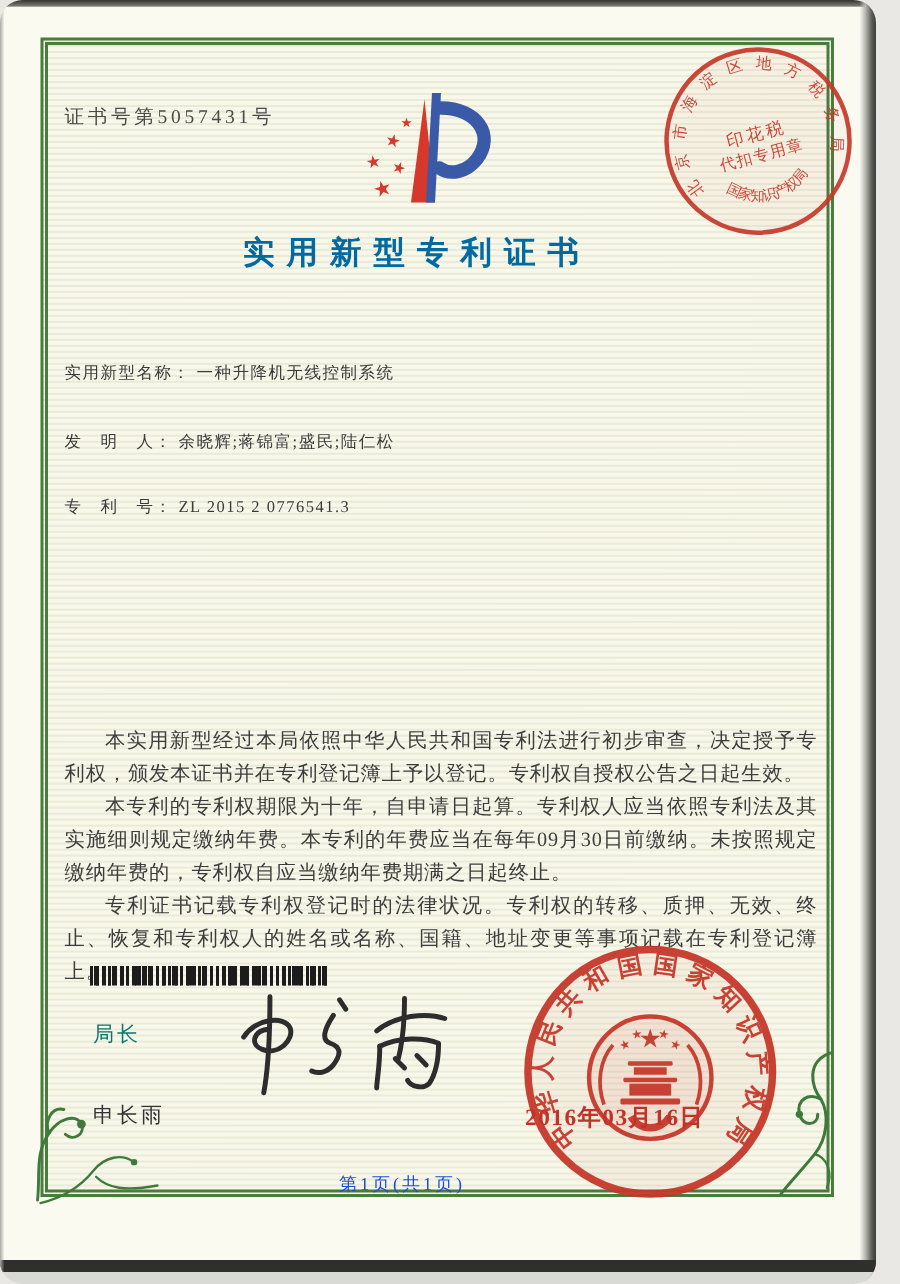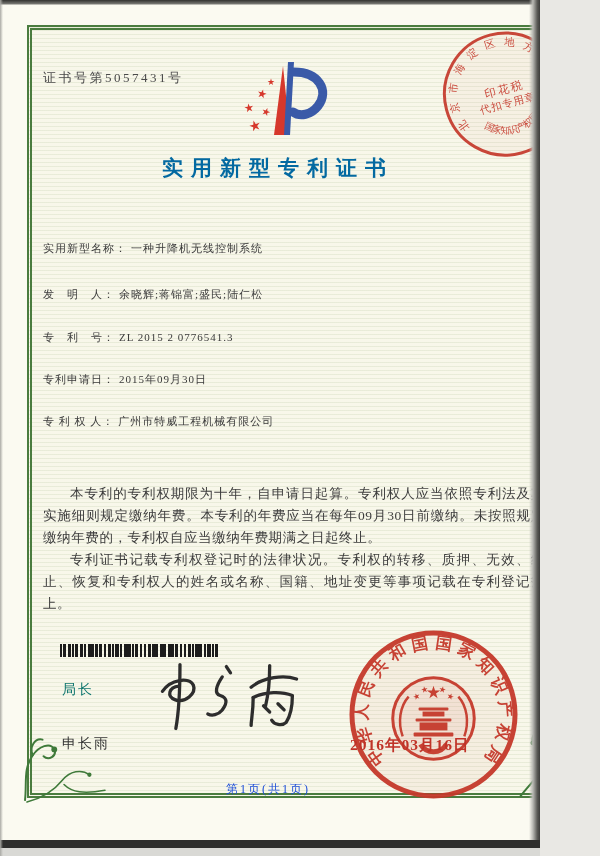--- a/index.html
+++ b/index.html
@@ -1,17 +1,17 @@
 <!DOCTYPE html>
 <html><head>
 <meta charset="utf-8">
 <style>
   html,body{margin:0;padding:0;background:#e9e8e4;}
-  #page{position:relative;width:540px;height:856px;background:#fbfaf1;overflow:hidden;
-        font-family:"Liberation Serif","DejaVu Serif",serif;color:#3b3b3b;}
+  #page{position:relative;width:584px;height:856px;background:#fbfaf1;overflow:hidden;
+        font-family:"Liberation Serif","DejaVu Serif",serif;color:#3b3b3b;border-radius:15px;}
   
   .edge-top{position:absolute;left:0;top:0;right:0;height:5px;background:linear-gradient(180deg,#323230,#7a7a76 80%,rgba(120,120,120,0));z-index:9;}
   .edge-right{position:absolute;right:0;top:0;bottom:0;width:11px;background:linear-gradient(90deg,rgba(185,185,180,0),#b9b9b4 35%,#5a5a56 75%,#3c3c3a);z-index:9;}
   .edge-bottom{position:absolute;left:0;right:0;bottom:8px;height:8px;background:#2f2f2d;z-index:9;}
   .edge-bottom-light{position:absolute;left:0;right:0;bottom:0;height:8px;background:#d9d9d5;z-index:9;}
   .edge-left{position:absolute;left:0;top:0;bottom:0;width:3px;background:linear-gradient(90deg,#aaaaa5,rgba(170,170,165,0));z-index:9;}
   
   .frame{position:absolute;left:27px;top:25px;width:529px;height:773px;
          border:5px double #4a7c3f;box-sizing:border-box;
          background:
@@ -96,28 +96,23 @@
 
   <div class="field" style="top:241px">
     <span class="flabel">实用新型名称：</span><span class="fvalue">一种升降机无线控制系统</span>
   </div>
   <div class="field" style="top:287px">
     <span class="flabel">发　明　人：</span><span class="fvalue">余晓辉;蒋锦富;盛民;陆仁松</span>
   </div>
   <div class="field" style="top:330px">
     <span class="flabel">专　利　号：</span><span class="fvalue">ZL 2015 2 0776541.3</span>
   </div>
-  <div class="field" style="top:372px">
-    <span class="flabel">专利申请日：</span><span class="fvalue">2015年09月30日</span>
-  </div>
-  <div class="field" style="top:414px">
-    <span class="flabel">专 利 权 人：</span><span class="fvalue">广州市特威工程机械有限公司</span>
-  </div>
 
   <div class="paragraphs">
+    <p>本实用新型经过本局依照中华人民共和国专利法进行初步审查，决定授予专利权，颁发本证书并在专利登记簿上予以登记。专利权自授权公告之日起生效。</p>
     <p>本专利的专利权期限为十年，自申请日起算。专利权人应当依照专利法及其实施细则规定缴纳年费。本专利的年费应当在每年09月30日前缴纳。未按照规定缴纳年费的，专利权自应当缴纳年费期满之日起终止。</p>
     <p>专利证书记载专利权登记时的法律状况。专利权的转移、质押、无效、终止、恢复和专利权人的姓名或名称、国籍、地址变更等事项记载在专利登记簿上。</p>
   </div>
 
   <div class="barcode"></div>
 
   <div class="director-label">局长</div>
   <div class="director-name">申长雨</div>
 
   <svg class="signature" width="165" height="88" viewBox="0 0 160 85">

